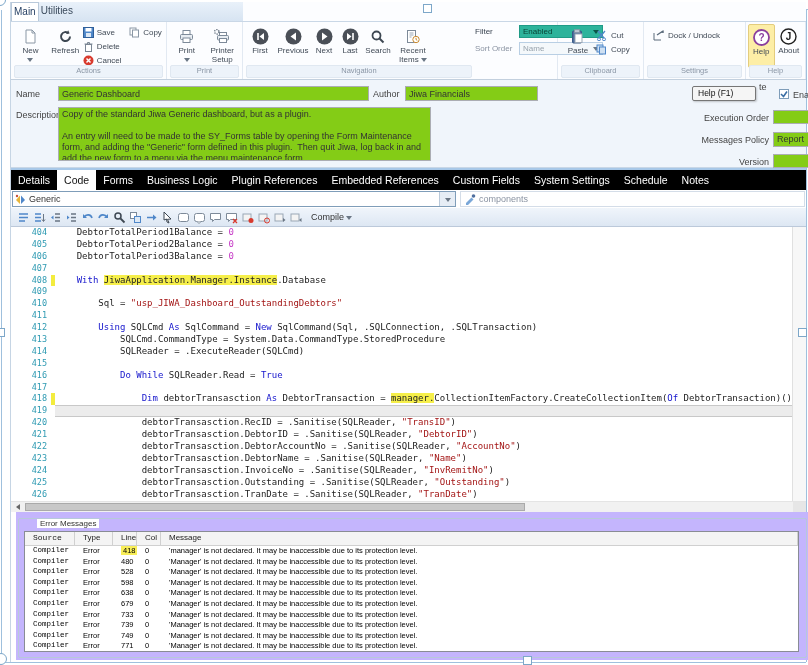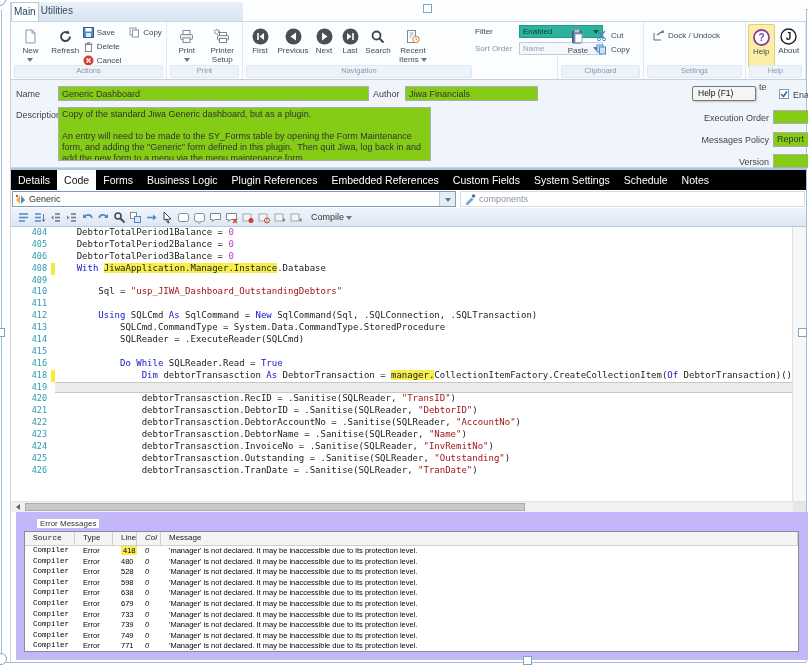--- a/index.html
+++ b/index.html
@@ -77,21 +77,21 @@
   .hcorner{position:absolute;right:0;top:0;width:13px;height:10px;background:#e6e6e6;}
   
   .errpanel{position:absolute;left:5px;top:510px;width:100%;height:148px;background:#c4b5fd;}
   .egroup{position:absolute;left:2px;right:4px;top:6px;bottom:2px;border:1px solid #b7c9da;border-radius:2px;}
   .etitle{position:absolute;left:18px;top:0;background:#fff;padding:0 3px;font-size:8px;color:#333;}
   .elist{position:absolute;left:5px;right:7px;top:12px;bottom:5px;border:1px solid #898c95;background:#fff;overflow:hidden;}
   .ehead{display:flex;height:13px;background:#f4f4f4;border-bottom:1px solid #d0d0d0;font-size:8px;color:#222;}
   .ehead .hc{padding:1px 0 0 8px;box-sizing:border-box;border-right:1px solid #d0d0d0;}
   .erow{display:flex;height:10.6px;font-size:7.5px;color:#000;}
   .erow .cc{padding-left:8px;box-sizing:border-box;white-space:nowrap;overflow:hidden;}
-  .c1{width:50px;font-family:Liberation Mono, monospace;} .c2{width:38px;} .c3{width:24px;} .c4{width:24px;font-style:italic;} .c5{flex:1;}
+  .c1{width:50px;font-family:Liberation Mono, monospace;} .c2{width:38px;} .c3{width:24px;} .c4{width:24px;} .c5{flex:1;}
   .ylhl{background:#f8ee58;padding:0 2px;}
   .hidden-frag{position:absolute;font-size:9px;color:#444;}
   
   .tooltip{position:absolute;left:692px;top:86px;width:64px;height:15px;background:#f5f5f5;border:1px solid #767676;border-radius:2px;
            font-size:8.5px;color:#111;line-height:13px;padding-left:5px;box-sizing:border-box;z-index:50;box-shadow:1px 1px 2px rgba(0,0,0,.2);}
 </style>
 </head>
 <body>
 
 <div class="screen">
@@ -536,20 +536,25 @@
             <span class="gut">405</span>
             <span class="bar"></span>
             <pre class="ct"><span>    DebtorTotalPeriod2Balance = </span><span class="n">0</span></pre>
           </div>
           <div class="cl">
             <span class="gut">406</span>
             <span class="bar"></span>
             <pre class="ct"><span>    DebtorTotalPeriod3Balance = </span><span class="n">0</span></pre>
           </div>
           <div class="cl">
+            <span class="gut">407</span>
+            <span class="bar"></span>
+            <pre class="ct"></pre>
+          </div>
+          <div class="cl">
             <span class="gut">408</span>
             <span class="bar mark"></span>
             <pre class="ct"><span>    </span><span class="k">With</span><span> </span><span class="h">JiwaApplication.Manager.Instance</span><span>.Database</span></pre>
           </div>
           <div class="cl">
             <span class="gut">409</span>
             <span class="bar"></span>
             <pre class="ct"></pre>
           </div>
           <div class="cl">
@@ -579,20 +584,25 @@
           </div>
           <div class="cl">
             <span class="gut">415</span>
             <span class="bar"></span>
             <pre class="ct"></pre>
           </div>
           <div class="cl">
             <span class="gut">416</span>
             <span class="bar"></span>
             <pre class="ct"><span>            </span><span class="k">Do While</span><span> SQLReader.Read = </span><span class="k">True</span></pre>
+          </div>
+          <div class="cl">
+            <span class="gut">417</span>
+            <span class="bar"></span>
+            <pre class="ct"></pre>
           </div>
           <div class="cl">
             <span class="gut">418</span>
             <span class="bar mark"></span>
             <pre class="ct"><span>                </span><span class="k">Dim</span><span> debtorTransasction </span><span class="k">As</span><span> DebtorTransaction = </span><span class="h">manager.</span><span>CollectionItemFactory.CreateCollectionItem(</span><span class="k">Of</span><span> DebtorTransaction)()</span></pre>
           </div>
           <div class="cl caret">
             <span class="gut">419</span>
             <span class="bar"></span>
             <pre class="ct"></pre>

